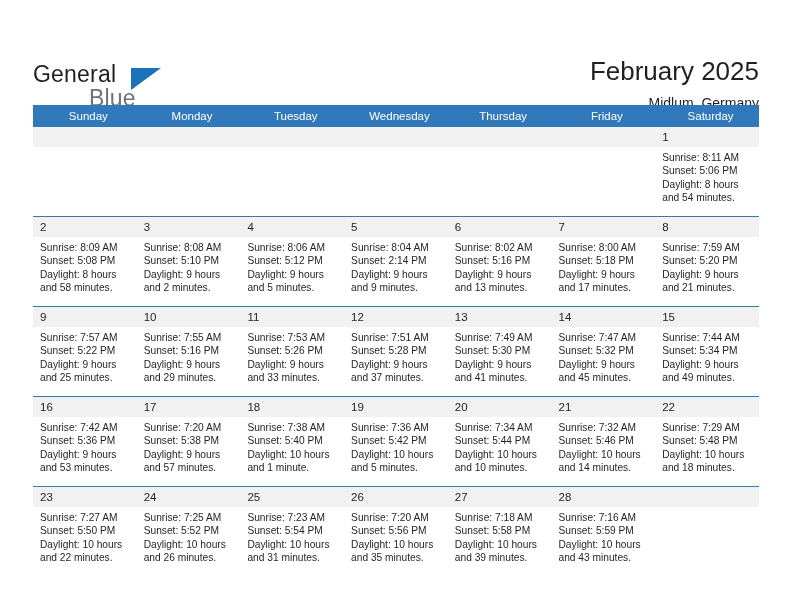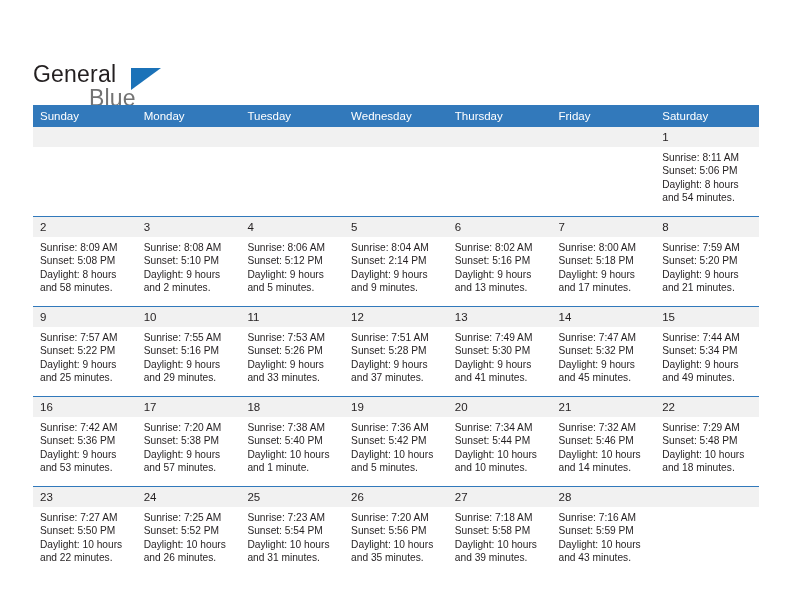--- a/index.html
+++ b/index.html
@@ -90,21 +90,21 @@
     top: 105px;
     width: 726px;
     border-collapse: collapse;
     table-layout: fixed;
   }
   .calendar th {
     background: #3279bb;
     color: #ffffff;
     font-weight: normal;
     font-size: 11.5px;
-    text-align: left;
+    text-align: center;
     padding: 5px 0 5px 7px;
     height: 20px;
     box-sizing: border-box;
     border: none;
     margin-left: 40px;
   }
   .calendar td {
     vertical-align: top;
     padding: 0;
     border: none;
@@ -145,20 +145,24 @@
 <div class="page">
 
   <div class="top-bar">
 
     <div class="logo">
       <span class="logo-general">General</span>
       <span class="logo-tri"></span>
       <span class="logo-blue">Blue</span>
     </div>
 
+    <div class="title-block">
+      <div class="cal-title">February 2025</div>
+      <div class="cal-subtitle">Midlum, Germany</div>
+    </div>
 
   </div>
 
   <table class="calendar">
     <thead>
       <tr>
         <th>Sunday</th>
         <th>Monday</th>
         <th>Tuesday</th>
         <th>Wednesday</th>

